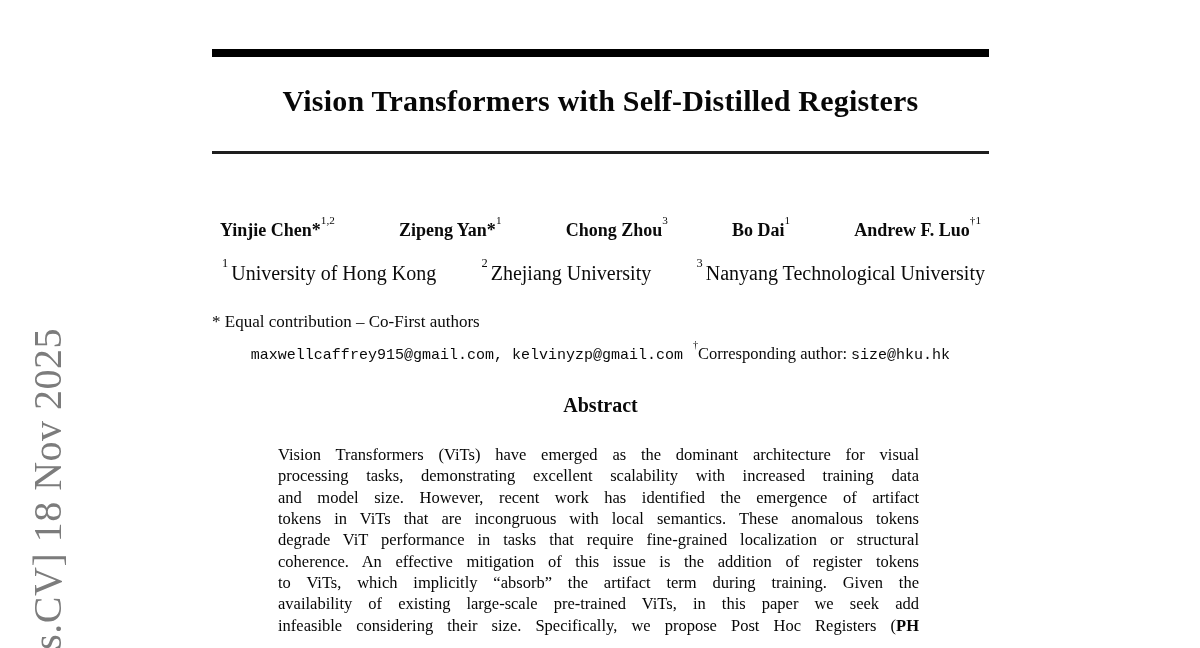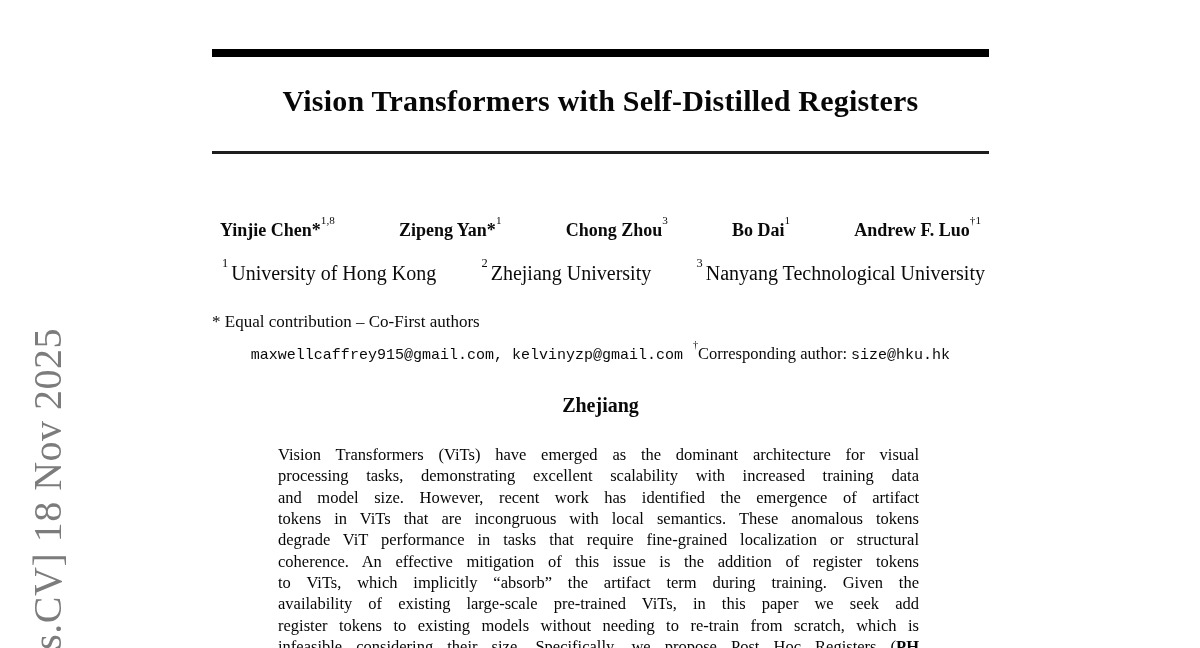--- a/index.html
+++ b/index.html
@@ -138,51 +138,50 @@
 
   <div class="content">
 
     <div class="rule-thick"></div>
 
     <div class="paper-title">Vision Transformers with Self-Distilled Registers</div>
 
     <div class="rule-thin"></div>
 
     <div class="authors-row">
-        <span class="author"><span>Yinjie Chen*</span><sup class="s">1,8</sup></span>
+        <span class="author"><span>Yinjie Chen*</span><sup class="s">1,2</sup></span>
         <span class="author"><span>Zipeng Yan*</span><sup class="s">1</sup></span>
         <span class="author"><span>Chong Zhou</span><sup class="s">3</sup></span>
         <span class="author"><span>Bo Dai</span><sup class="s">1</sup></span>
         <span class="author"><span>Andrew F. Luo</span><sup class="s">†1</sup></span>
       </div>
 
     <div class="affil-row">
         <span class="affil-item"><sup class="s">1</sup><span>University of Hong Kong</span></span>
         <span class="affil-item"><sup class="s">2</sup><span>Zhejiang University</span></span>
         <span class="affil-item"><sup class="s">3</sup><span>Nanyang Technological University</span></span>
       </div>
 
     <div class="contrib-note">* Equal contribution – Co-First authors</div>
 
     <div class="emails-line">
       <span class="mono">maxwellcaffrey915@gmail.com, kelvinyzp@gmail.com</span>
       <span class="corr"><sup class="s">†</sup><span>Corresponding author:</span>&nbsp;<span class="mono">size@hku.hk</span></span>
     </div>
 
-    <div class="abstract-heading">Zhejiang</div>
+    <div class="abstract-heading">Abstract</div>
 
     <div class="abstract-body">
       <div>
           <div class="abs-line">Vision Transformers (ViTs) have emerged as the dominant architecture for visual</div>
           <div class="abs-line">processing tasks, demonstrating excellent scalability with increased training data</div>
           <div class="abs-line">and model size.  However, recent work has identified the emergence of artifact</div>
           <div class="abs-line">tokens in ViTs that are incongruous with local semantics. These anomalous tokens</div>
           <div class="abs-line">degrade ViT performance in tasks that require fine-grained localization or structural</div>
           <div class="abs-line">coherence. An effective mitigation of this issue is the addition of register tokens</div>
           <div class="abs-line">to ViTs, which implicitly “absorb” the artifact term during training.  Given the</div>
           <div class="abs-line">availability of existing large-scale pre-trained ViTs, in this paper we seek add</div>
-          <div class="abs-line">register tokens to existing models without needing to re-train from scratch, which is</div>
         </div>
       <div class="abs-line"><span>infeasible considering their size. Specifically, we propose Post Hoc Registers (</span><span class="b">PH</span></div>
     </div>
 
   </div>
 </div>
 
 </body></html>

